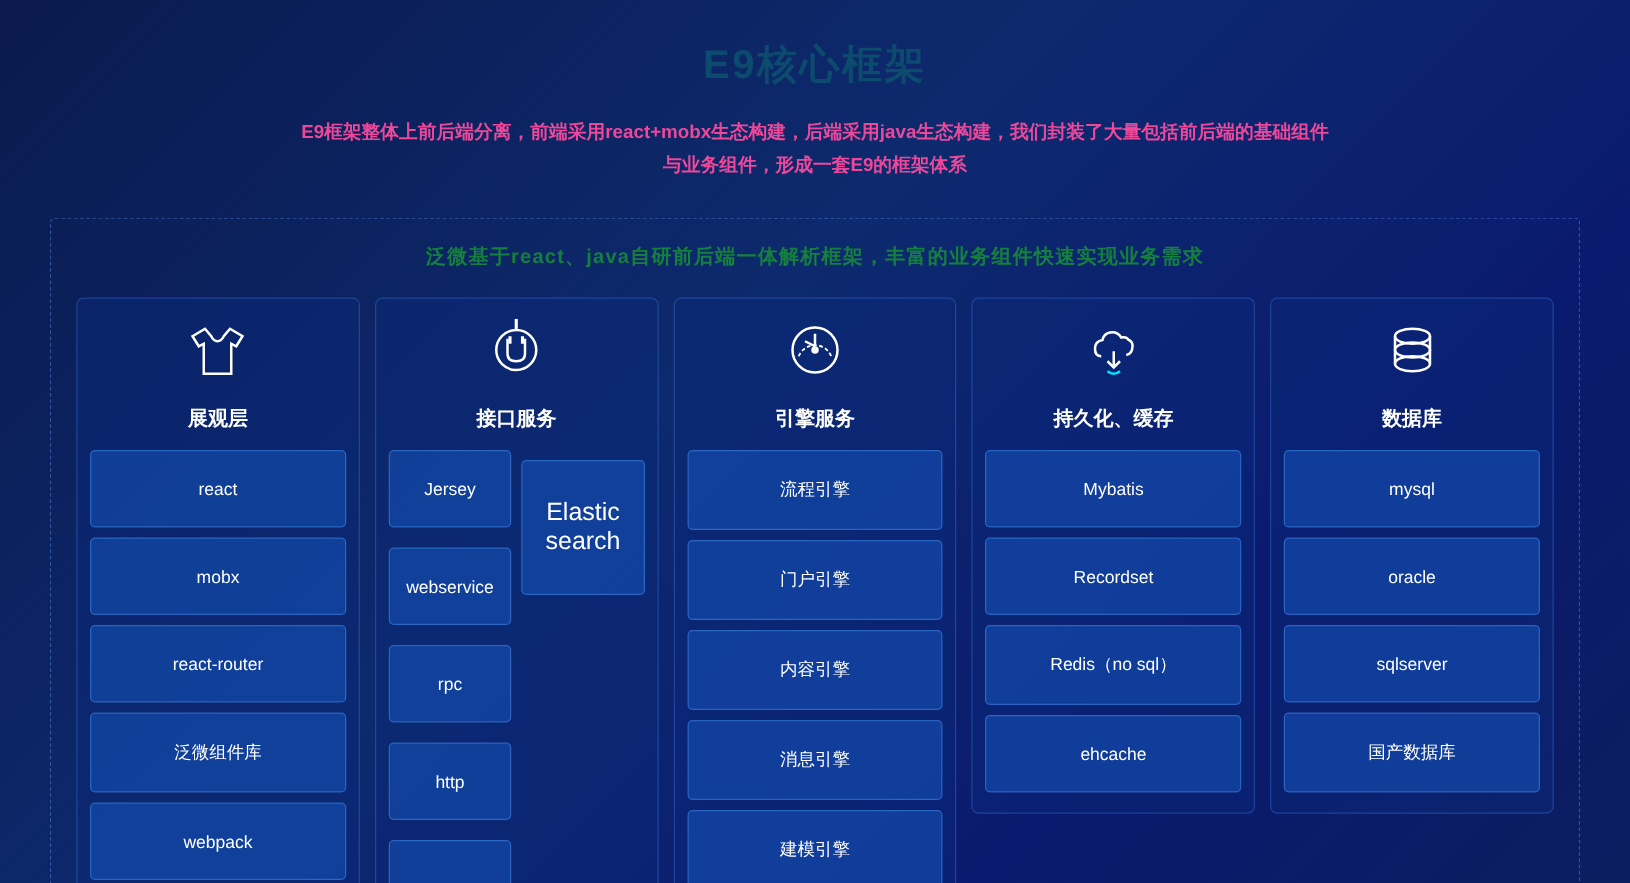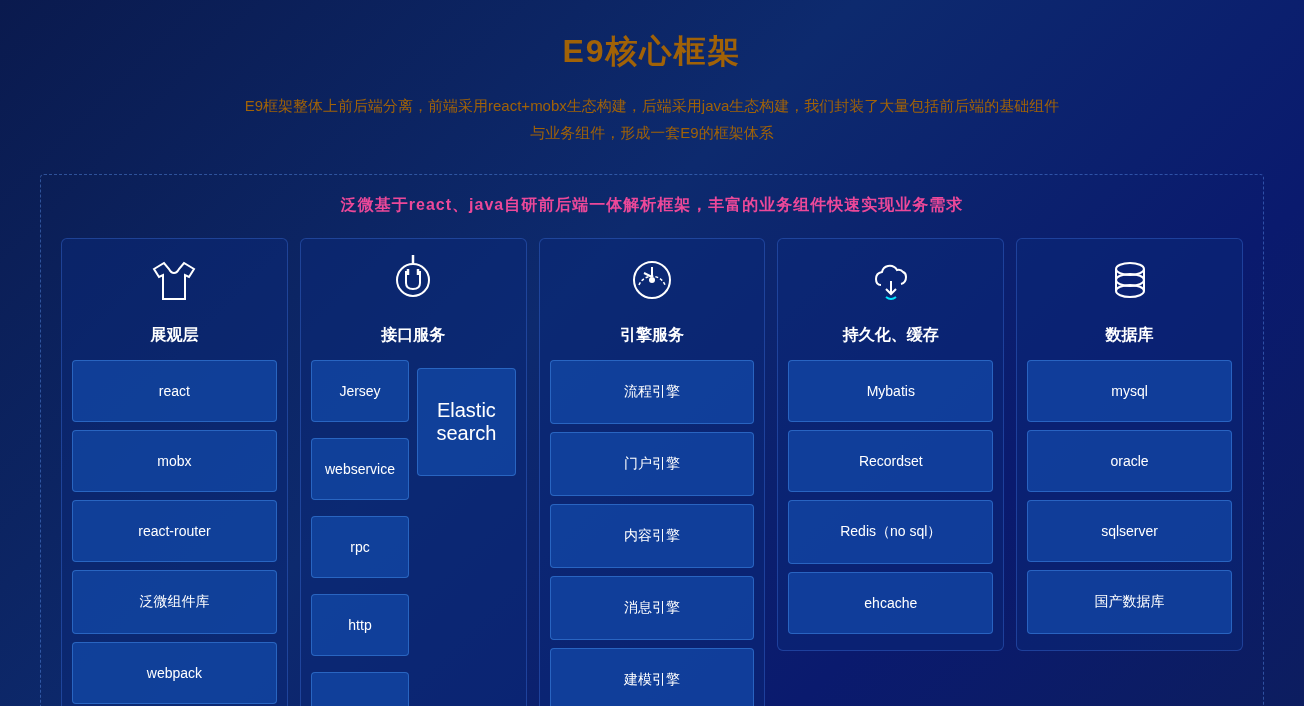--- a/index.html
+++ b/index.html
@@ -13,44 +13,45 @@
     }
 
     .page-container {
       padding: 30px 40px 20px;
     }
 
     .main-title {
       text-align: center;
       font-size: 32px;
       font-weight: bold;
-      color: #a16207;
+      color: #0c4a6e;
       margin-bottom: 18px;
       letter-spacing: 2px;
     }
 
     .subtitle {
       text-align: center;
       font-size: 15px;
-      color: #a16207;
+      color: #ec4899;
       line-height: 1.8;
       margin-bottom: 28px;
+      font-weight: bold;
     }
 
     .outer-border {
       border: 1px dashed rgba(100, 160, 255, 0.4);
       border-radius: 4px;
       padding: 20px 20px 20px;
       position: relative;
     }
 
     .highlight-text {
       text-align: center;
       font-size: 16px;
-      color: #ec4899;
+      color: #15803d;
       font-weight: bold;
       margin-bottom: 22px;
       letter-spacing: 1px;
     }
 
     .columns-container {
       display: flex;
       gap: 12px;
       align-items: flex-start;
     }

